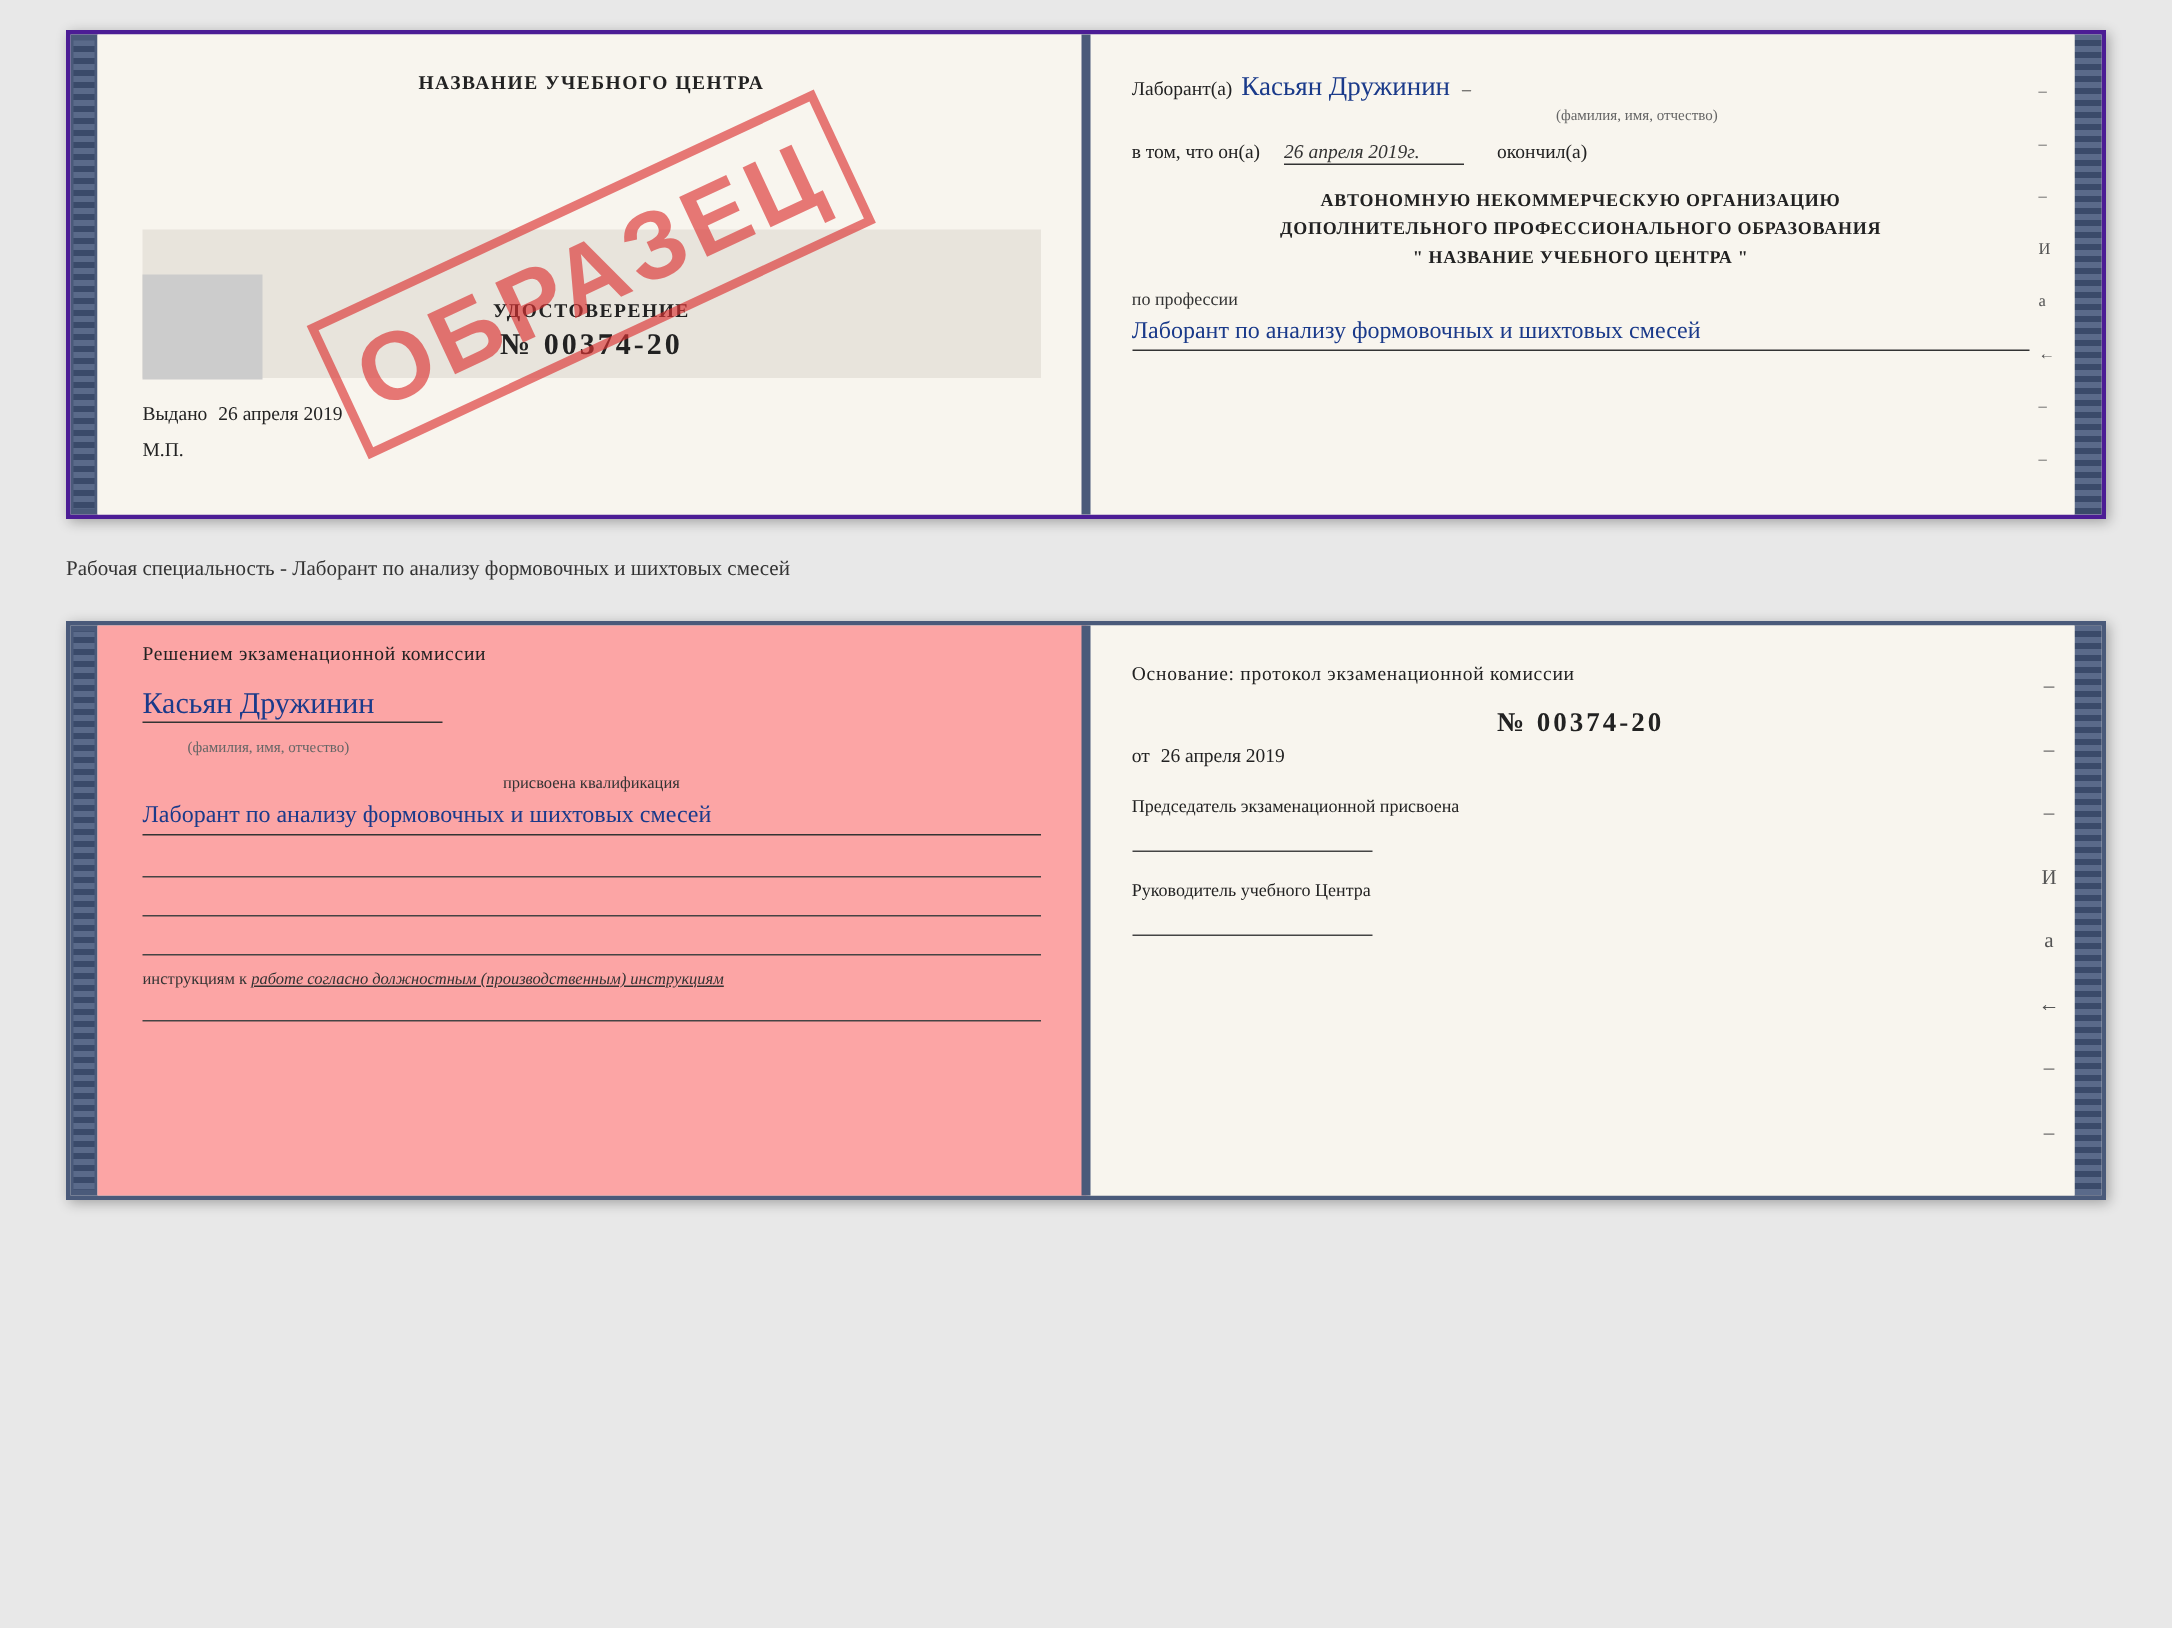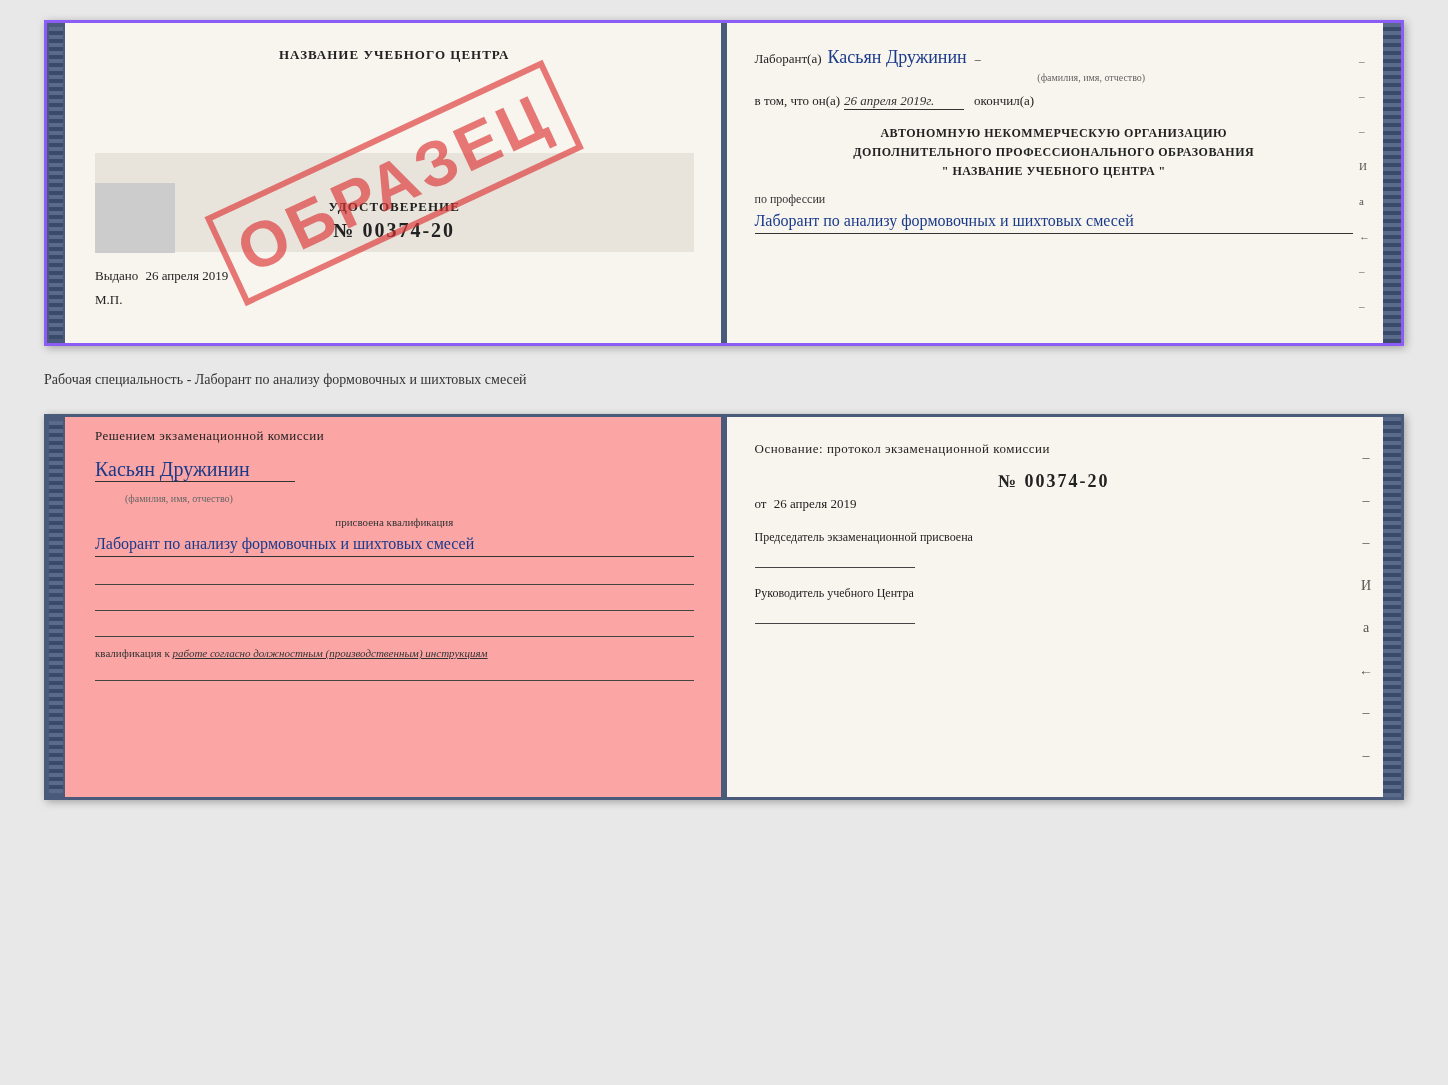--- a/index.html
+++ b/index.html
@@ -15,21 +15,21 @@
       display: flex;
       flex-direction: column;
       gap: 18px;
       max-width: 1360px;
       margin: 0 auto;
     }
 
     
     .cert-book {
       display: flex;
-      border: 3px solid #8b5cf6;
+      border: 3px solid #4c1d95;
       background: #f5f0e8;
       position: relative;
       box-shadow: 2px 2px 8px rgba(0,0,0,0.3);
     }
 
     .cert-book::before {
       content: '';
       position: absolute;
       top: 0; bottom: 0;
       left: 50%;
@@ -183,20 +183,21 @@
       display: block;
       margin-top: -4px;
     }
 
     .right-date-line {
       display: flex;
       align-items: baseline;
       margin-bottom: 14px;
       font-size: 13px;
       color: #222;
+      gap: 12px;
     }
 
     .underline-text {
       border-bottom: 1px solid #333;
       min-width: 120px;
       display: inline-block;
       font-style: italic;
       font-size: 13px;
       color: #333;
       margin: 0 4px;
@@ -503,21 +504,21 @@
       <div class="bottom-kvalif-label">присвоена квалификация</div>
       <div class="bottom-kvalif-hw">Лаборант по анализу формовочных и шихтовых смесей</div>
 
       <div class="bottom-lines">
         <div class="bottom-line-item"></div>
         <div class="bottom-line-item"></div>
         <div class="bottom-line-item"></div>
       </div>
 
       <div class="bottom-dopuskaetsya">
-        <span>квалификация к</span>
+        <span>инструкциям к</span>
         <span class="italic-underline">работе согласно должностным (производственным) инструкциям</span>
       </div>
       <div class="bottom-line-item" style="margin-top: 6px;"></div>
     </div>
 
     <div class="bottom-right-page">
       <div class="bottom-right-title">Основание: протокол экзаменационной комиссии</div>
 
       <div class="bottom-right-number">№ 00374-20</div>
 

